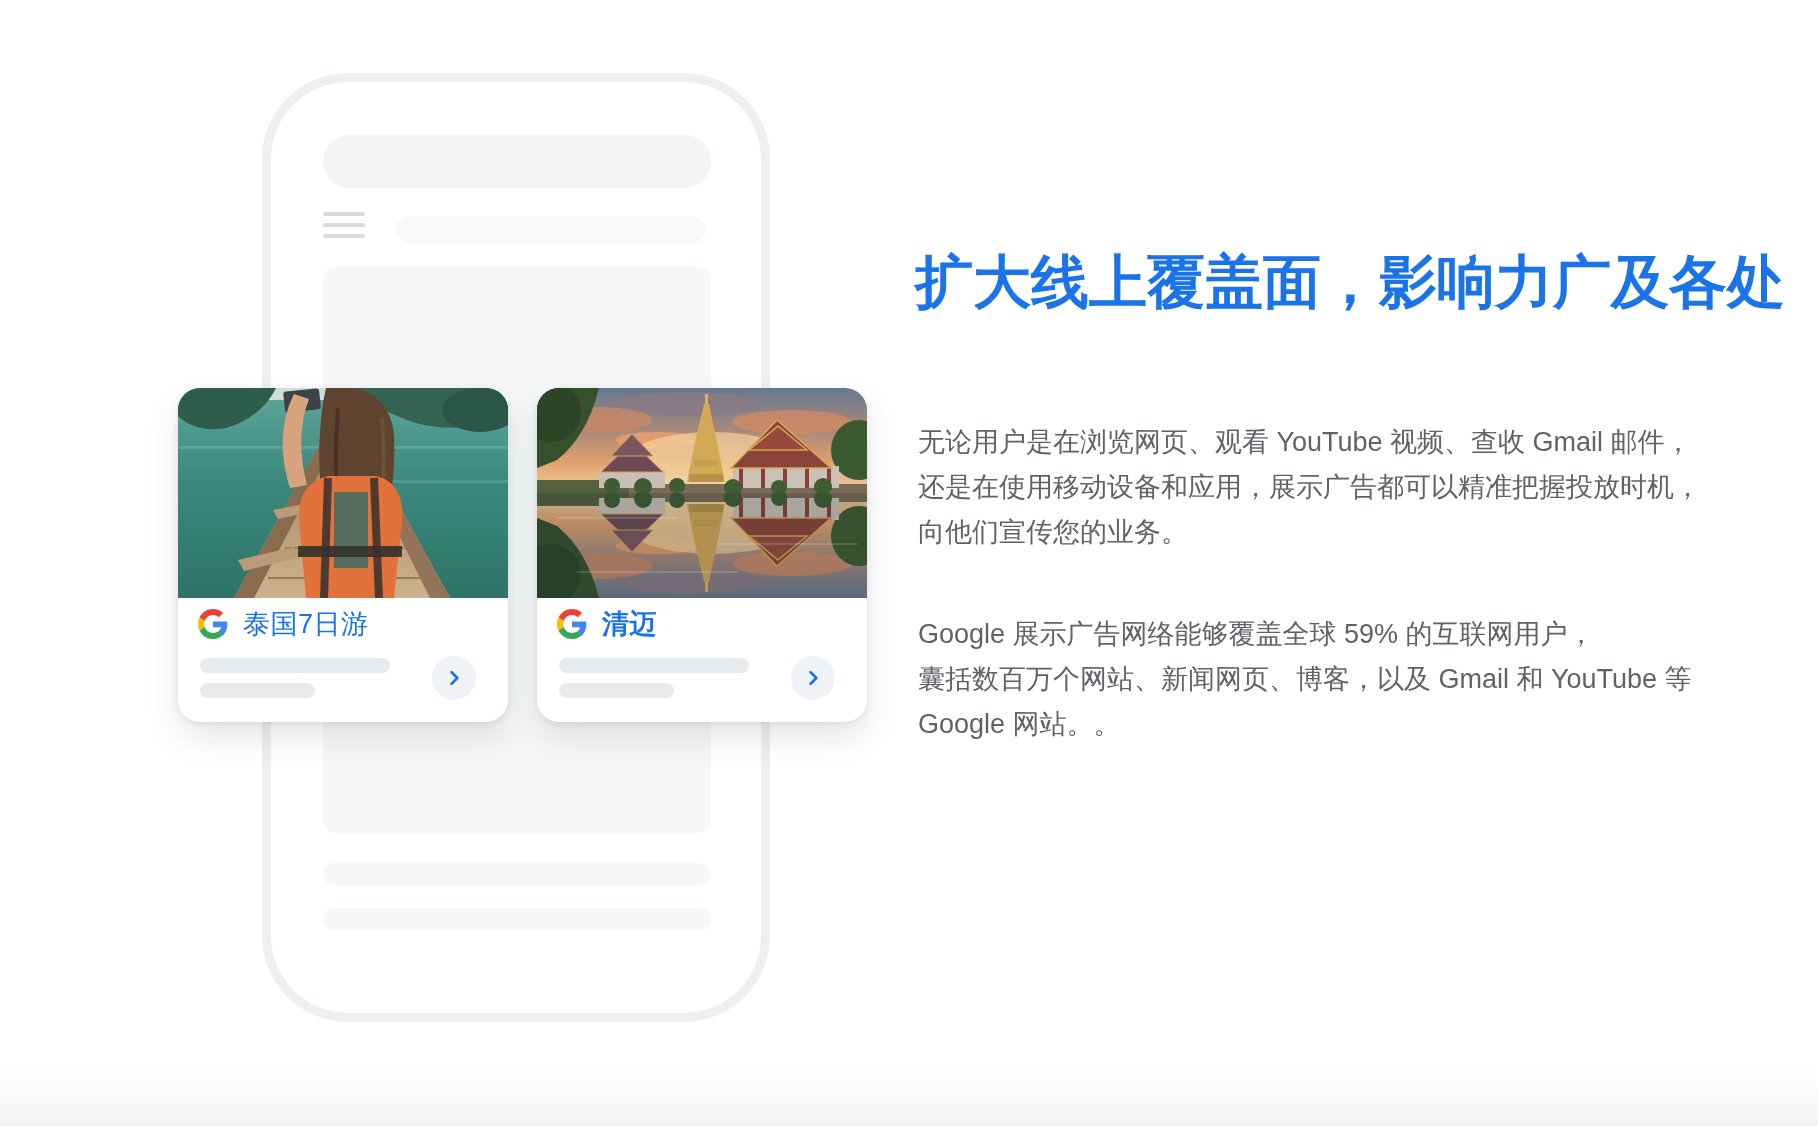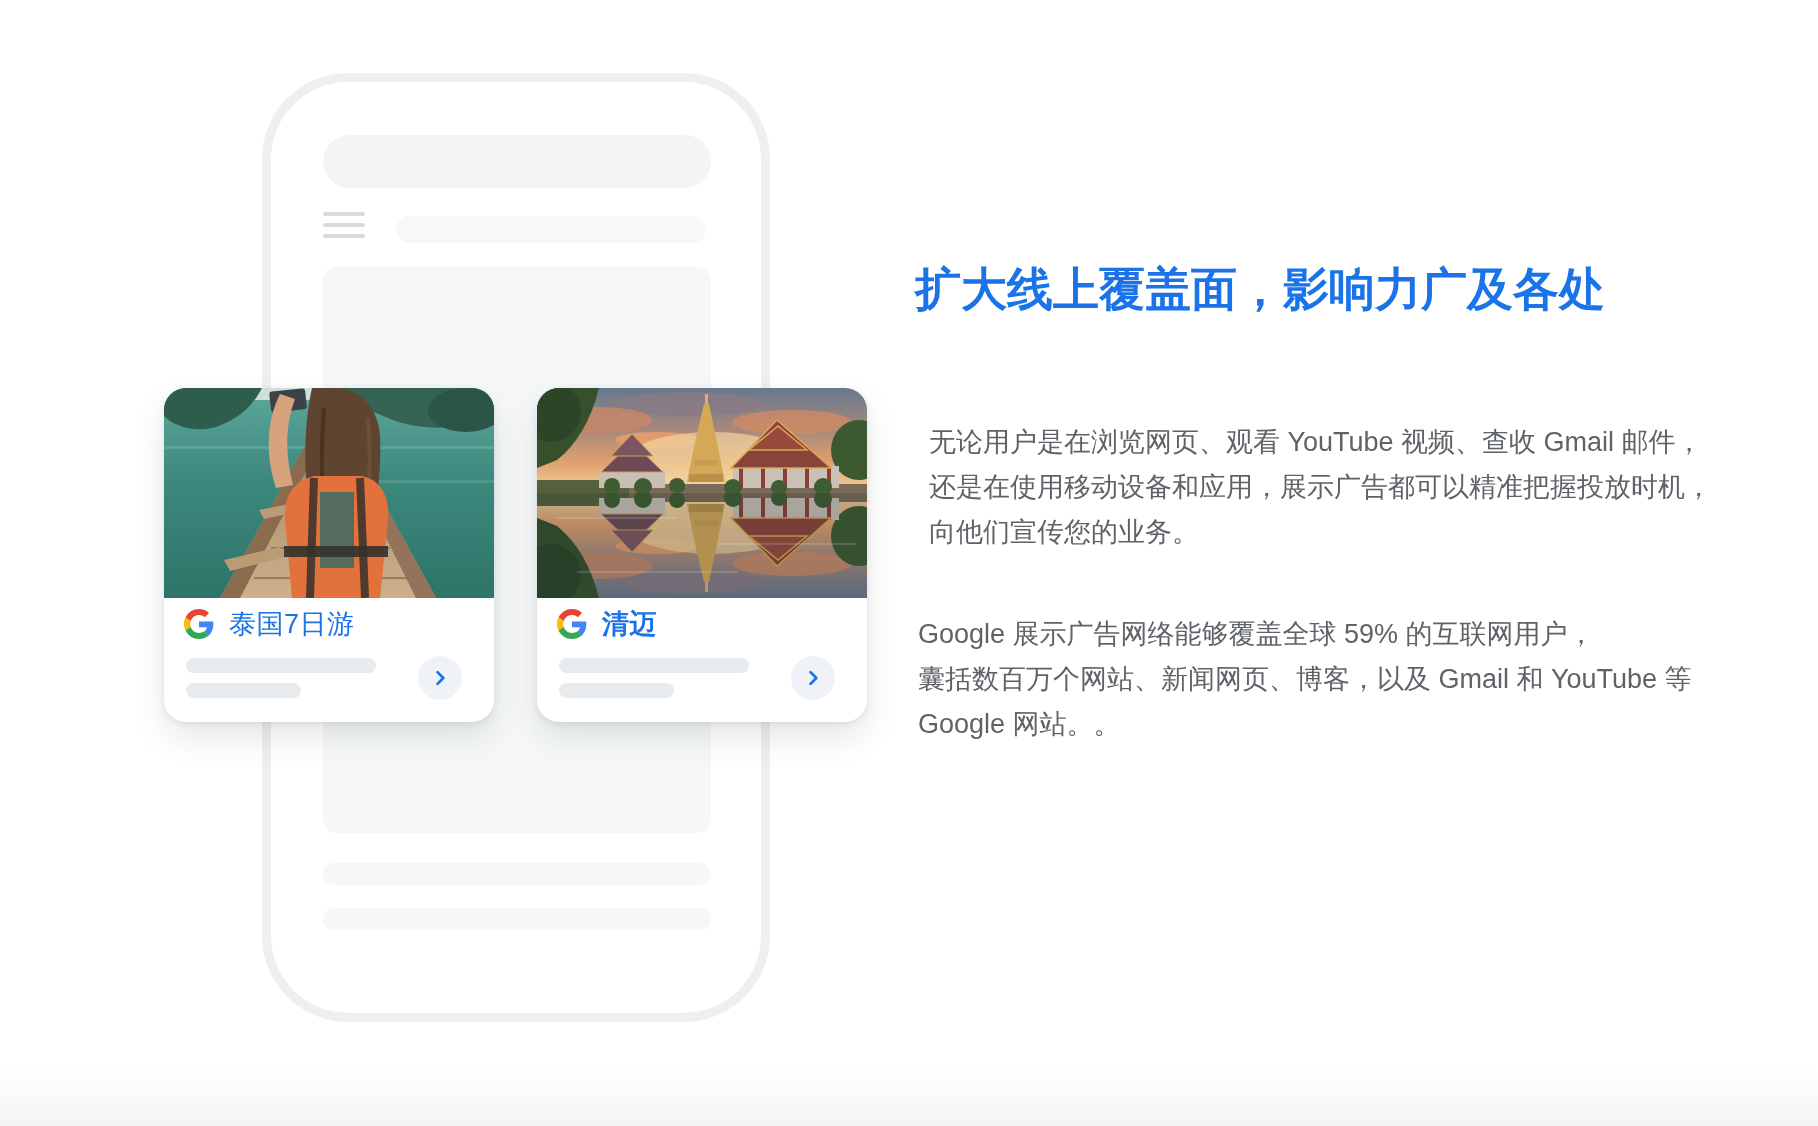--- a/index.html
+++ b/index.html
@@ -15,40 +15,40 @@
   .sk-block     { left:323px; top:267px; width:388px; height:566px; border-radius:14px; }
   .sk-bar1      { left:323px; top:863px; width:388px; height:22px; border-radius:11px; }
   .sk-bar2      { left:323px; top:908px; width:388px; height:22px; border-radius:11px; }
   .hamburger { position:absolute; left:323px; top:212px; width:42px; height:26px;
                display:flex; flex-direction:column; justify-content:space-between; }
   .hamburger i { display:block; height:4px; border-radius:2px; background:#d9dcdf; }
 
   
   .card { position:absolute; top:388px; width:330px; height:334px; background:#ffffff;
           border-radius:22px; box-shadow:0 2px 6px rgba(60,64,67,.10), 0 16px 32px rgba(60,64,67,.12); }
-  .card.c1 { left:164px;padding-left:24px; }
+  .card.c1 { left:178px;padding-left:24px; }
   .card.c2 { left:537px;font-weight:bold; }
   .card-photo { position:absolute; left:0; top:0; width:330px; height:210px;
                 border-radius:22px 22px 0 0; overflow:hidden; }
   .card-photo svg { display:block; width:100%; height:100%; }
   .card-head { position:absolute; left:20px; top:219px; height:34px; display:flex; align-items:center; gap:15px; }
   .g-logo { width:30px; height:30px; }
   .card-label { font-size:27px; color:#1a73e8; letter-spacing:.5px; white-space:nowrap; }
   .card-bar { position:absolute; background:#e8ebee; border-radius:8px; height:15px; }
   .card-bar.b1 { left:22px; top:270px; width:190px; }
   .card-bar.b2 { left:22px; top:295px; width:115px; }
   .chev-btn { position:absolute; left:254px; top:268px; width:44px; height:44px; border-radius:50%;
               background:#eff2f6; display:flex; align-items:center; justify-content:center; cursor:pointer; }
 
   
-  .heading { position:absolute; left:915px; top:260px; width:860px; font-size:46px; font-weight:bold;
+  .heading { position:absolute; left:915px; top:244px; width:860px; font-size:58px; font-weight:bold;
              color:#1a73e8; line-height:1.3; white-space:nowrap; }
   .para { position:absolute; left:918px; width:860px; font-size:27px; color:#5f6368;
           line-height:45px; white-space:pre-line; }
-  .para.p1 { top:420px;margin-left:11px; }
+  .para.p1 { top:420px; }
   .para.p2 { top:612px; }
 
   .bottom-fade { position:absolute; left:0; right:0; bottom:0; height:58px;
                  background:linear-gradient(#ffffff, #f3f4f5); }
 </style>
 </head>
 <body>
 
 <div class="stage">
 

